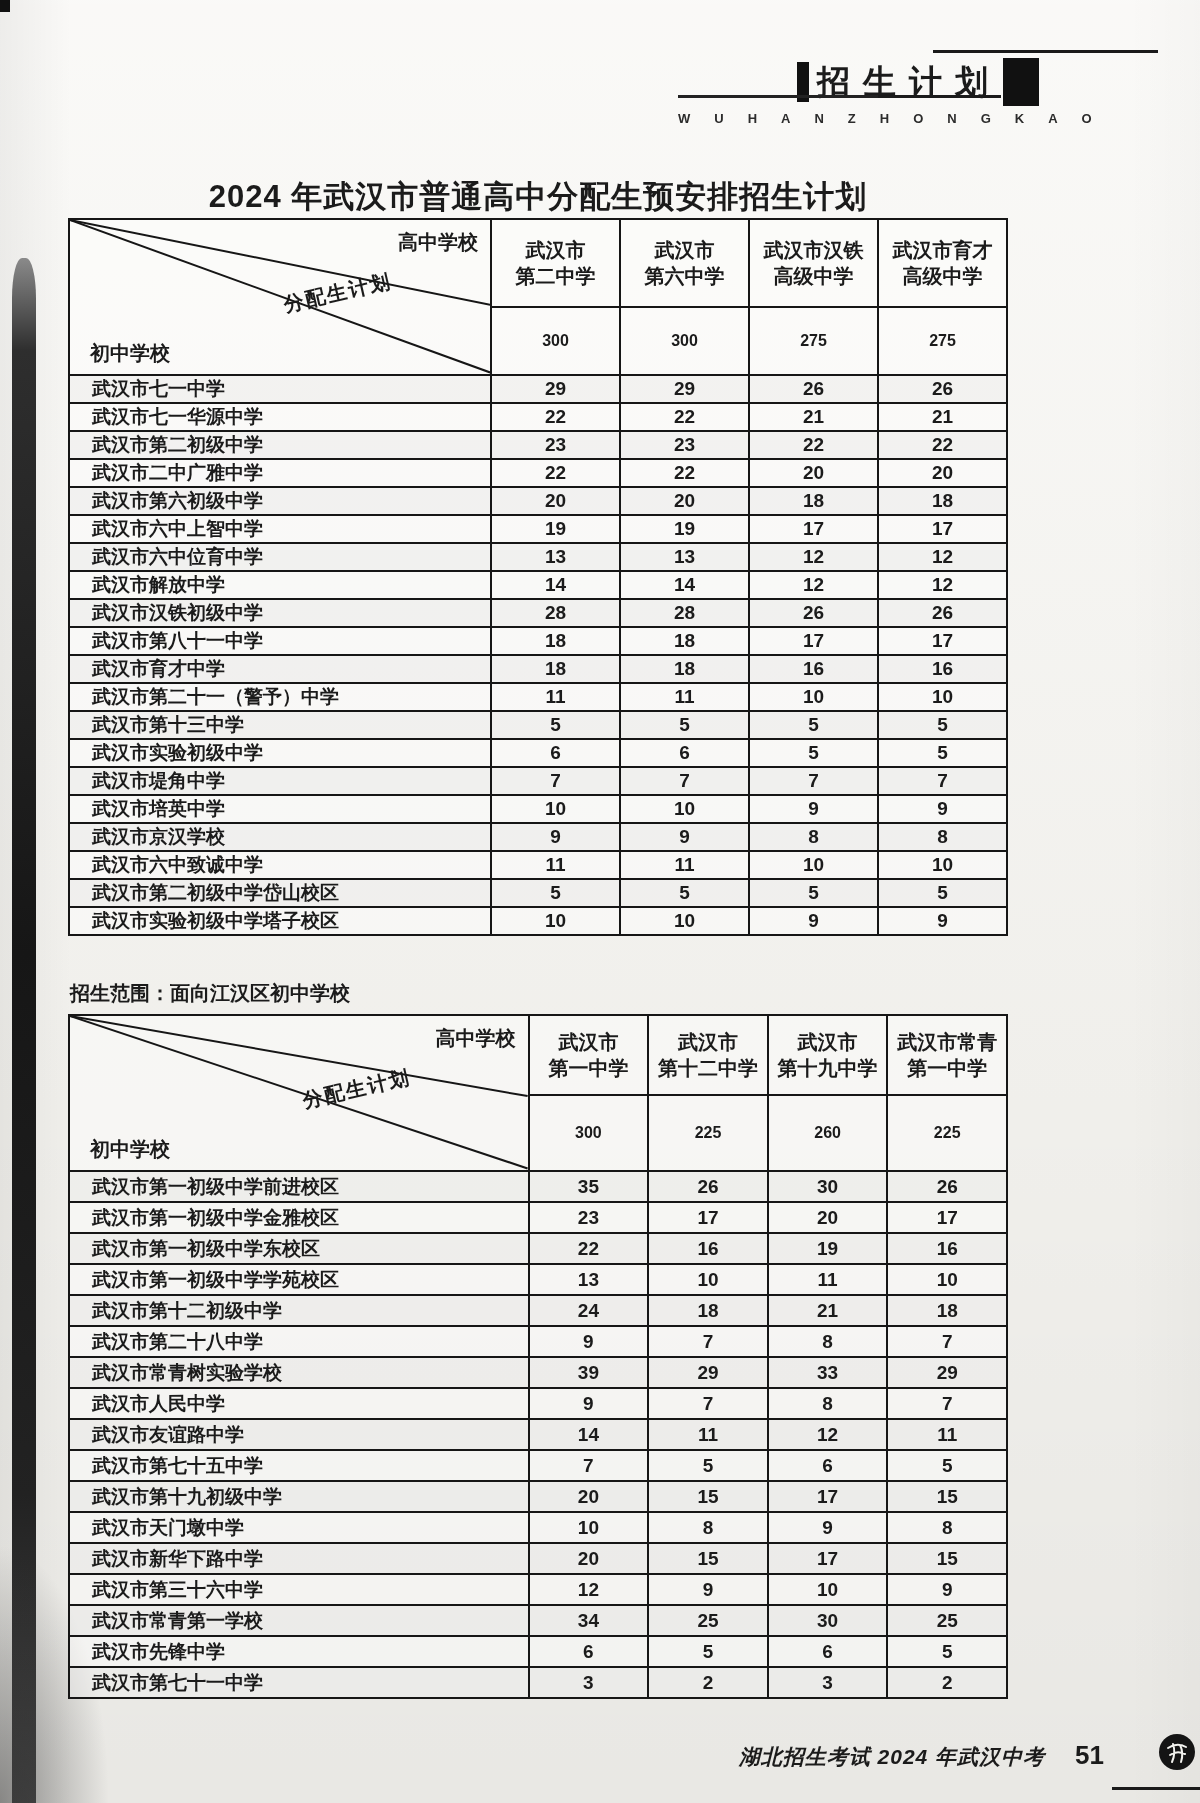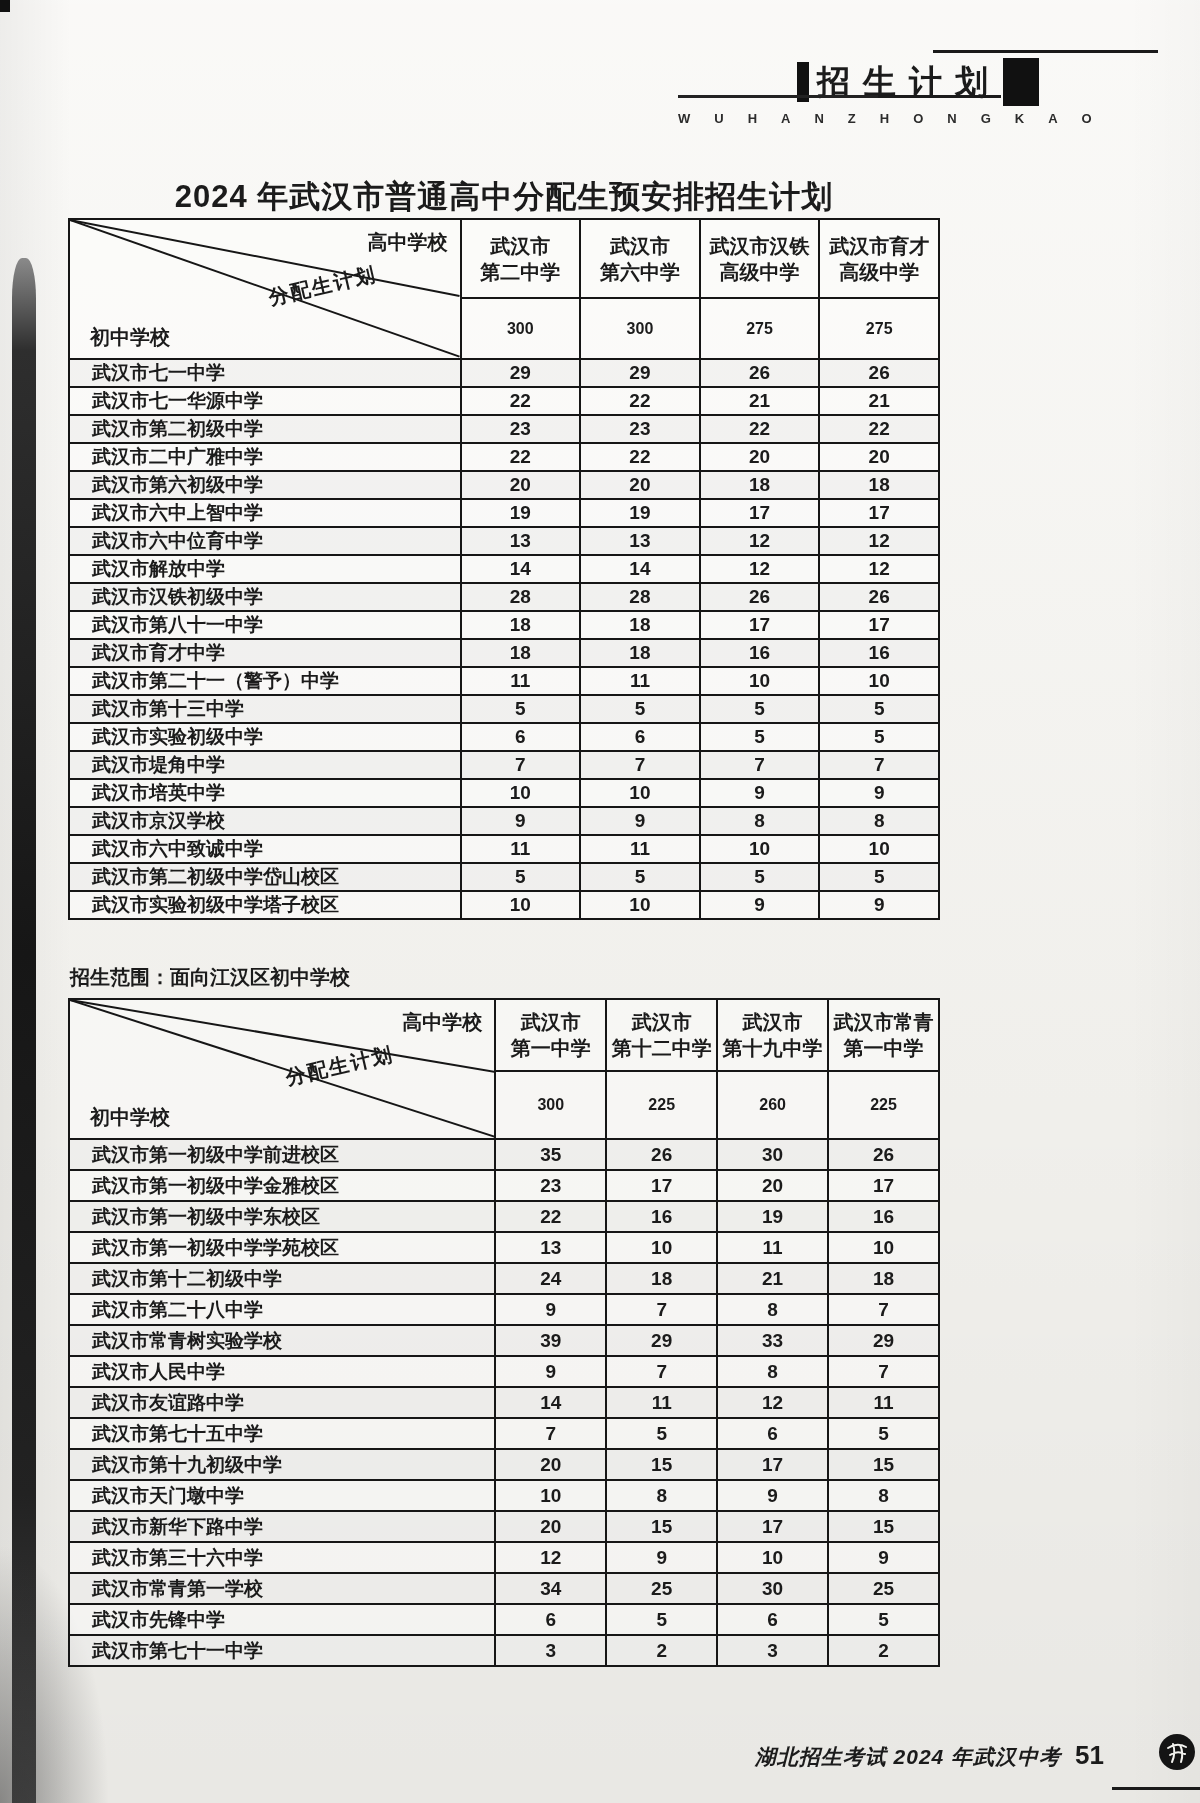--- a/index.html
+++ b/index.html
@@ -29,21 +29,21 @@
   .mag-header { position:absolute; top:50px; right:42px; width:480px; }
   .mh-topline { position:absolute; top:0; right:0; width:225px; height:3px; background:#1a1a1a; }
   .mh-main { position:relative; display:flex; align-items:center; justify-content:center; padding-top:8px;text-decoration:underline; }
   .mh-leftline { position:absolute; left:0; bottom:8px; width:200px; height:3px; background:#222; }
   .mh-bar { width:12px; height:40px; background:#111; margin-right:8px; }
   .mh-badge { font-size:33px; font-weight:bold; letter-spacing:13px; white-space:nowrap; }
   .mh-endblock { width:36px; height:48px; background:#111; margin-left:2px; }
   .mh-sub { margin-top:5px; text-align:left; font-size:13px; font-weight:bold; color:#2c2c2c; letter-spacing:24px; white-space:nowrap; }
 
   
-  .content { position:absolute; left:68px; top:0; width:872px; }
+  .content { position:absolute; left:68px; top:0; width:940px; }
   .page-title { margin:0; padding-top:176px; text-align:center; font-size:31px; font-weight:bold; letter-spacing:1px; }
   .scope { font-size:20px; font-weight:bold; margin:28px 0 7px 2px; }
   .scope.second { margin-top:44px; }
 
   table.grid { width:100%; border-collapse:collapse; table-layout:fixed; background:rgba(255,255,255,0.45); }
   table.grid th, table.grid td { border:2.5px solid #161616; font-weight:bold; }
   table.grid thead th { font-size:20px; line-height:1.3; white-space:pre-line; text-align:center; vertical-align:middle; }
   .t1 thead tr.hs-row th { height:66px; }
   .t2 thead tr.hs-row th { height:62px; }
   tr.plan-row td { text-align:center; font-size:16px; }
@@ -52,29 +52,29 @@
   table.grid tbody td { font-size:19px; padding:0; }
   .t1 tbody td { height:26px; }
   .t2 tbody td { height:29px; }
   table.grid tbody td.school { text-align:left; padding-left:22px; }
   table.grid tbody td.num { text-align:center; }
   table.grid tbody tr:nth-child(odd) { background:rgba(0,0,0,0.03); }
 
   col.c-name1 { width:45%; } col.c-val1 { width:13.75%; }
   col.c-name2 { width:49%; } col.c-val2 { width:12.75%; }
 
-  th.corner { position:relative; padding:4px; }
+  th.corner { position:relative; padding:12px; }
   th.corner svg.diag { position:absolute; left:0; top:0; width:100%; height:100%; }
   .c-top { position:absolute; top:9px; right:12px; font-size:20px; }
   .c-mid { position:absolute; left:51%; top:47%; font-size:20px; letter-spacing:2px;
            transform:rotate(-13deg); transform-origin:left center; white-space:nowrap; }
   .c-bot { position:absolute; left:20px; bottom:8px; font-size:20px; }
 
   
-  .footer { position:absolute; top:1740px; right:96px; display:flex; align-items:baseline; gap:14px; }
+  .footer { position:absolute; top:1740px; right:96px; display:flex; align-items:baseline; gap:30px; }
   .footer-journal { font-size:21px; font-weight:bold; font-style:italic; letter-spacing:1px; }
   .footer-page { font-size:26px; font-weight:bold; }
   .logo-seal { position:absolute; top:1733px; right:4px; width:38px; height:38px; }
   .edge-bar { position:absolute; top:1787px; right:0; width:88px; height:3px; background:#1a1a1a; }
 </style>
 </head>
 <body>
 
 <div class="spine"></div>
 <div class="corner-shadow"></div>

